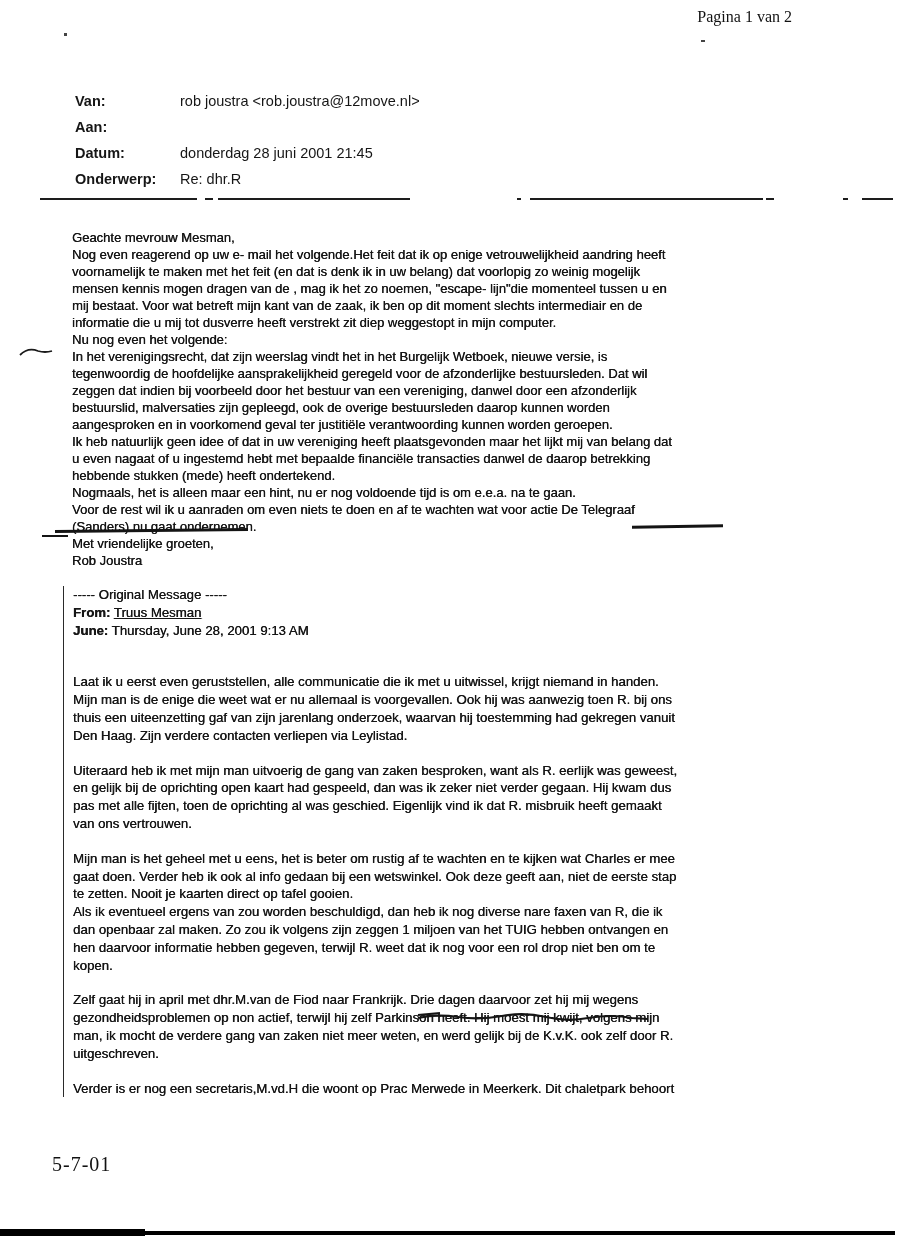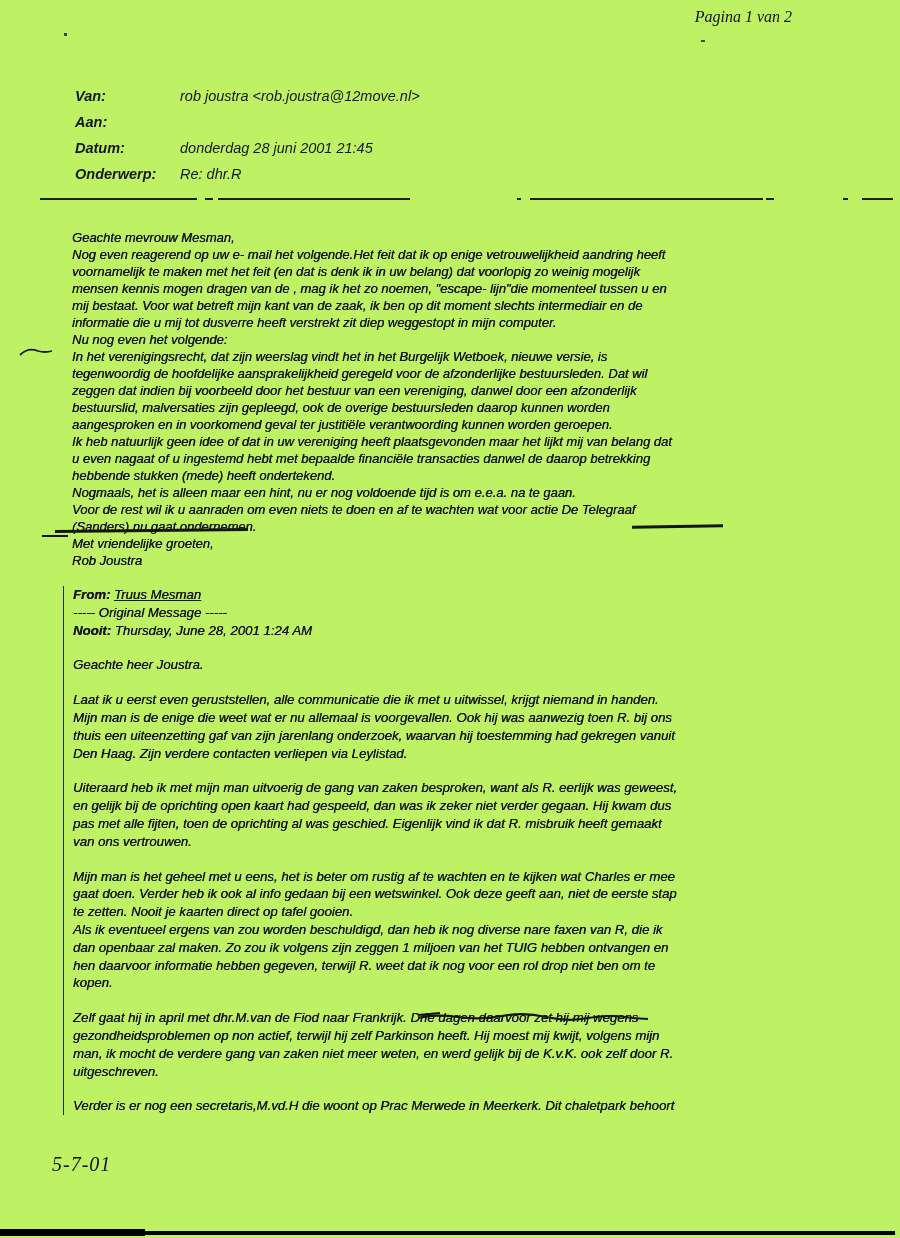--- a/index.html
+++ b/index.html
@@ -1,26 +1,26 @@
 <!DOCTYPE html>
 <html><head>
 <meta charset="utf-8">
 <style>
   html,body{margin:0;padding:0;background:#e8e8e8;}
   .page{
-    position:relative;width:900px;height:1238px;background:#bef264;overflow:hidden;
-    font-family:"Liberation Sans",sans-serif;color:#161616;font-style:italic;
+    position:relative;width:900px;height:1238px;background:#ffffff;overflow:hidden;
+    font-family:"Liberation Sans",sans-serif;color:#161616;
   }
   .serif{font-family:"Liberation Serif",serif;}
   .page-indicator{position:absolute;top:8px;right:108px;font-size:16px;color:#111;}
   .speck{position:absolute;background:#444;}
 
   
   .header{position:absolute;top:88px;left:75px;width:700px;}
-  .hrow{display:flex;height:26px;align-items:flex-start;}
+  .hrow{display:flex;height:26px;align-items:center;}
   .hlabel{width:105px;font-weight:bold;font-size:14.5px;flex:0 0 105px;}
   .hvalue{font-size:14.5px;}
 
   
   .sep{position:absolute;top:198px;left:0;width:900px;height:4px;}
   .sep i{position:absolute;top:0;height:2px;background:#1d1d1d;display:block;}
 
   
   .body-text{
     position:absolute;top:229px;left:72px;width:768px;
@@ -104,25 +104,24 @@
 Ik heb natuurlijk geen idee of dat in uw vereniging heeft plaatsgevonden maar het lijkt mij van belang dat
 u even nagaat of u ingestemd hebt met bepaalde financiële transacties danwel de daarop betrekking
 hebbende stukken (mede) heeft ondertekend.
 Nogmaals, het is alleen maar een hint, nu er nog voldoende tijd is om e.e.a. na te gaan.
 Voor de rest wil ik u aanraden om even niets te doen en af te wachten wat voor actie De Telegraaf
 (Sanders) nu gaat ondernemen.
 Met vriendelijke groeten,
 Rob Joustra</div>
 
   <div class="quoted">
+    <div class="qline">----- Original Message -----</div>
     <div class="qline"><span class="qbold">From:</span> <span class="qlink">Truus Mesman</span></div>
-    <div class="qline">----- Original Message -----</div>
-    <div class="qline"><span class="qbold">Nooit:</span> <span>Thursday, June 28, 2001 1:24 AM</span></div>
+    <div class="qline"><span class="qbold">June:</span> <span>Thursday, June 28, 2001 9:13 AM</span></div>
     <div class="qblank"></div>
-    <div class="qline">Geachte heer Joustra.</div>
     <div class="qblank"></div>
     <div class="qpara">Laat ik u eerst even geruststellen, alle communicatie die ik met u uitwissel, krijgt niemand in handen.
 Mijn man is de enige die weet wat er nu allemaal is voorgevallen. Ook hij was aanwezig toen R. bij ons
 thuis een uiteenzetting gaf van zijn jarenlang onderzoek, waarvan hij toestemming had gekregen vanuit
 Den Haag. Zijn verdere contacten verliepen via Leylistad.</div>
     <div class="qblank"></div>
     <div class="qpara">Uiteraard heb ik met mijn man uitvoerig de gang van zaken besproken, want als R. eerlijk was geweest,
 en gelijk bij de oprichting open kaart had gespeeld, dan was ik zeker niet verder gegaan. Hij kwam dus
 pas met alle fijten, toen de oprichting al was geschied. Eigenlijk vind ik dat R. misbruik heeft gemaakt
 van ons vertrouwen.</div>

